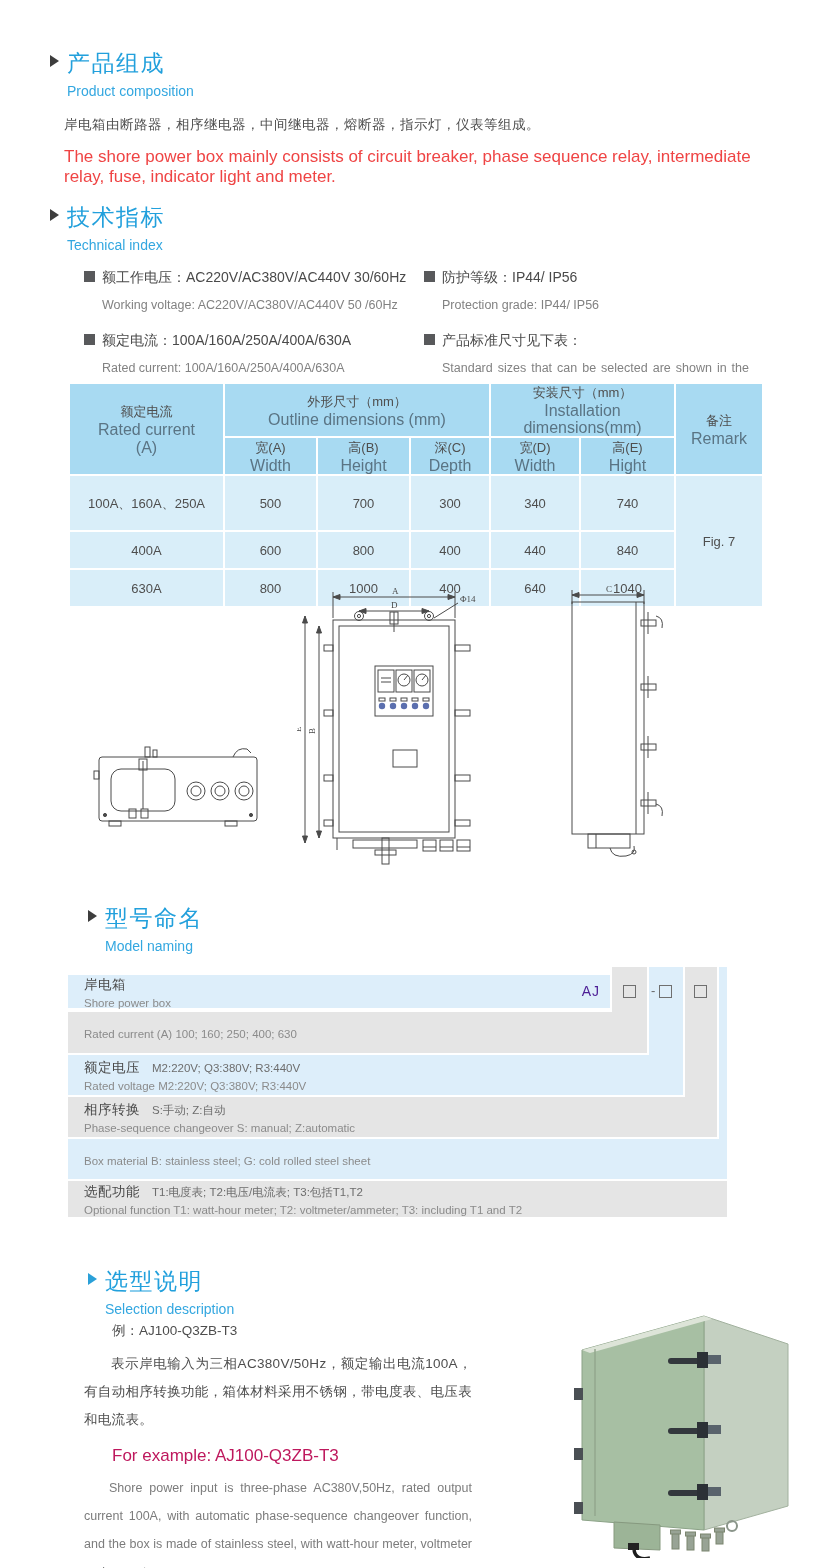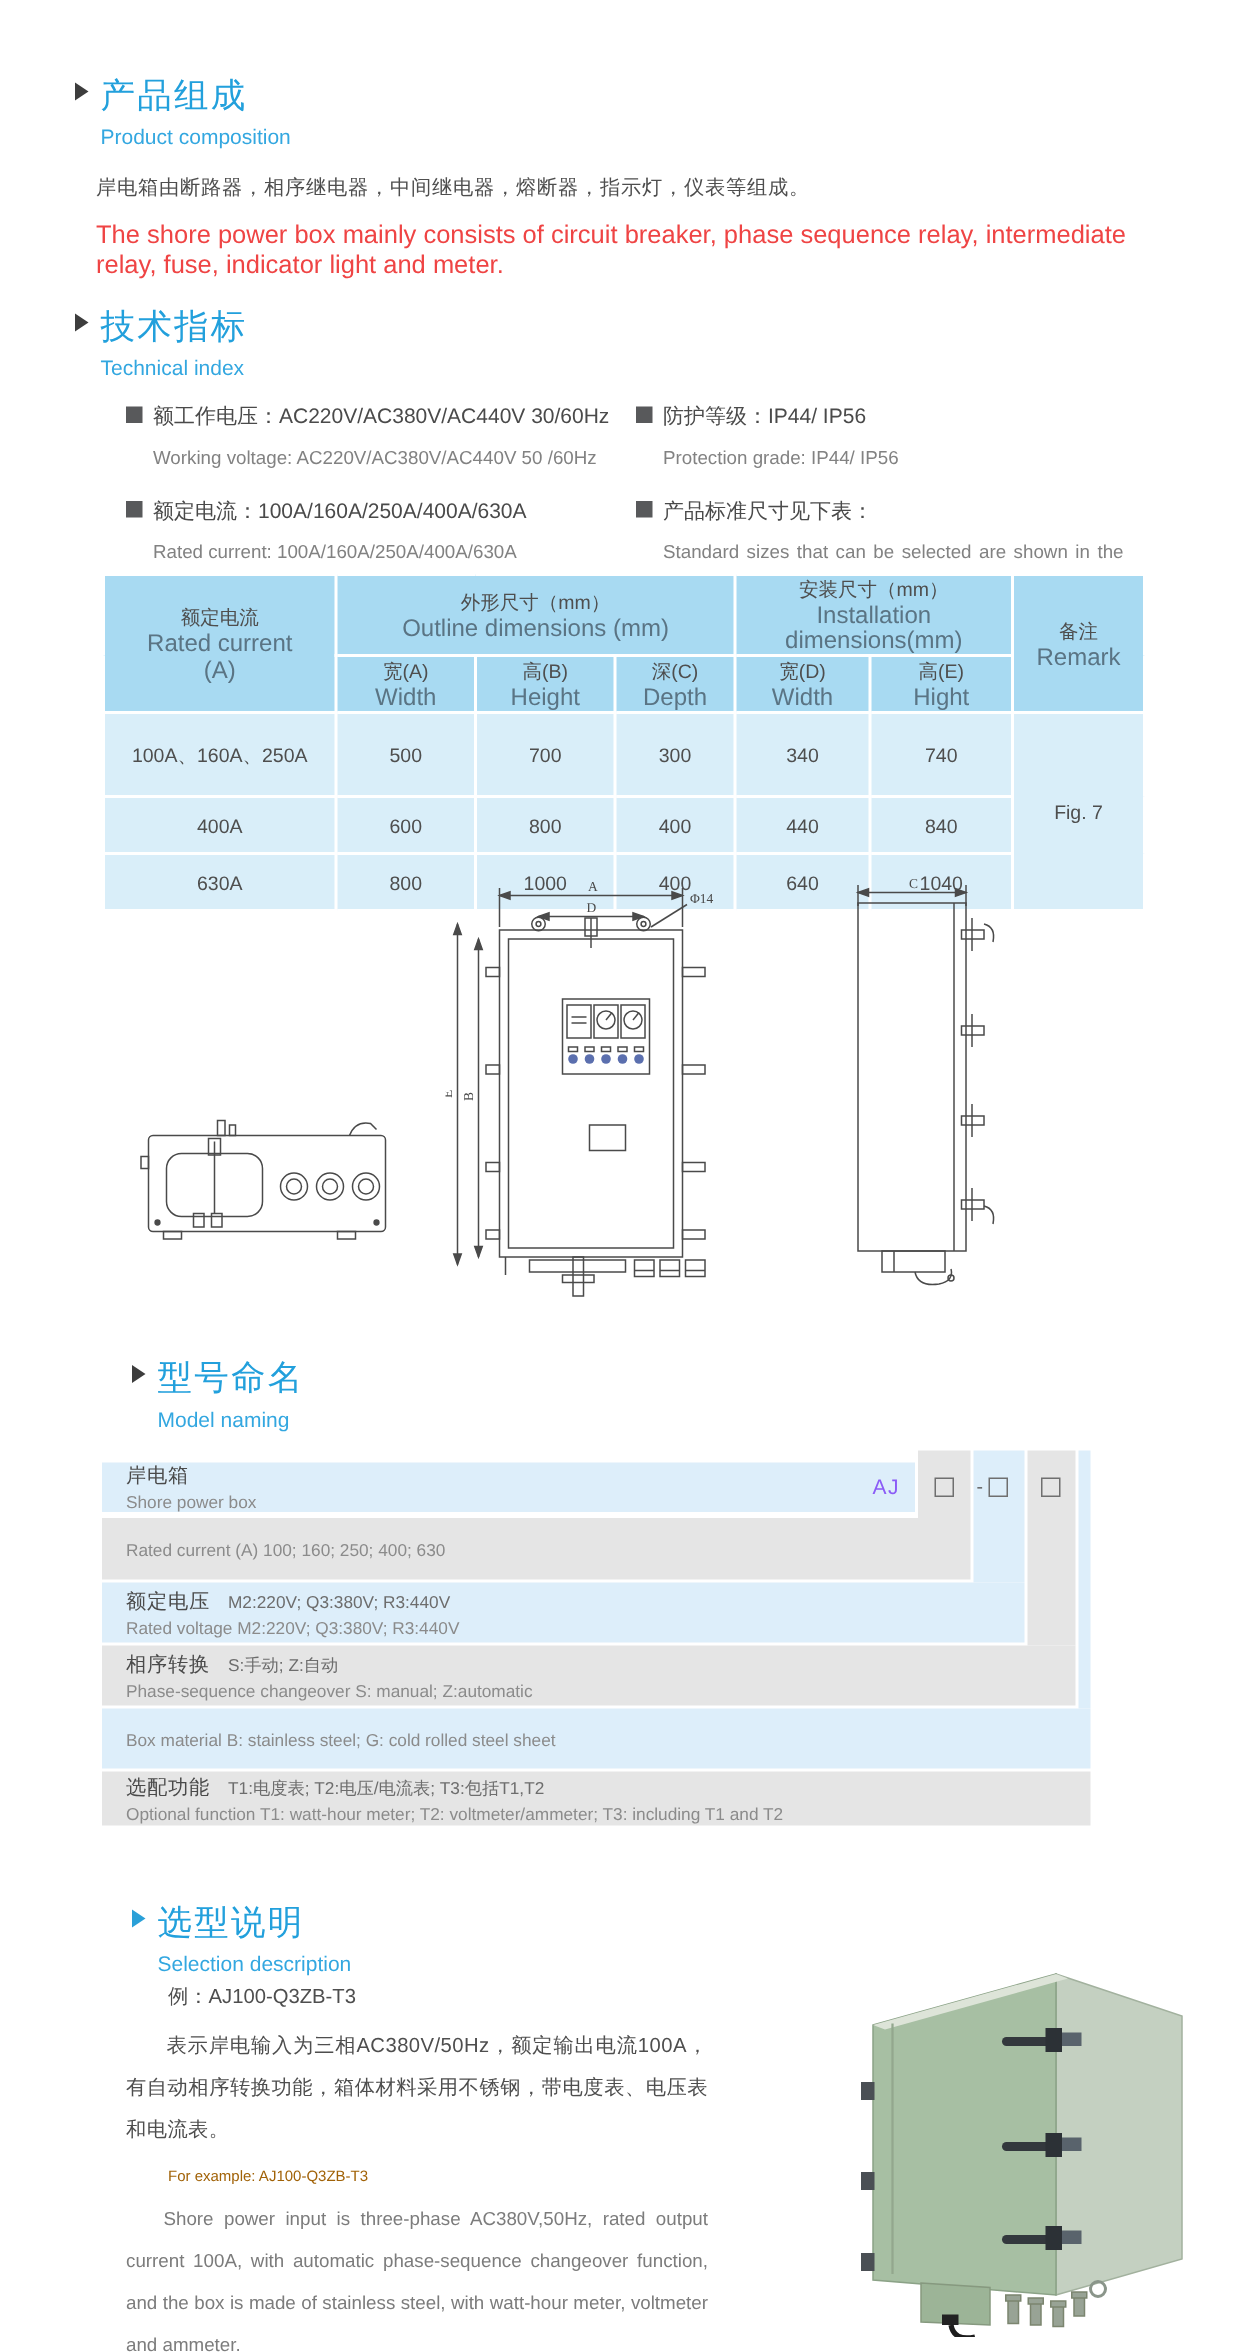--- a/index.html
+++ b/index.html
@@ -40,26 +40,26 @@
   
   .mn-band{position:absolute;left:0;display:flex;flex-direction:column;justify-content:center;padding-left:16px}
   .blue{background:#ddeefa}
   .gray{background:#e5e5e5}
   .mn-line{white-space:nowrap}
   .mn-label{font-size:13.5px;color:#4a4a4a;margin-right:12px;letter-spacing:.5px}
   .mn-val{font-size:11.5px;color:#6d6d6d}
   .mn-en{font-size:11.5px;color:#8b8b8b;margin-top:3px}
   .cbox{display:inline-block;width:13px;height:13px;border:1.5px solid #6f6f6f;background:#fff0;vertical-align:middle}
   .dash{font-size:13px;color:#666}
-  .aj{position:absolute;right:10px;top:8px;font-size:14px;color:#8b5cf6;letter-spacing:1px}
+  .aj{position:absolute;right:10px;top:8px;font-size:14px;color:#4c1d95;letter-spacing:1px}
 
   
   .sel-example{font-size:13.5px;color:#4e4e4e;text-indent:28px;margin-bottom:10px}
   .sel-cn{font-size:13.5px;color:#4e4e4e;line-height:28px;text-indent:2em;text-align:justify;letter-spacing:.3px}
-  .sel-example-en{font-size:10px;color:#a16207;text-indent:28px;margin:12px 0 8px}
+  .sel-example-en{font-size:17px;color:#be185d;text-indent:28px;margin:12px 0 8px}
   .sel-en{font-size:12.5px;color:#7c7c7c;line-height:28px;text-indent:2em;text-align:justify}
 </style>
 </head>
 <body>
 
 <div class="abs" style="left:50px;top:48px;width:730px">
   <div class="sec-head">
     <span class="tri"></span>
     <div>
       <div class="sec-title">产品组成</div>

